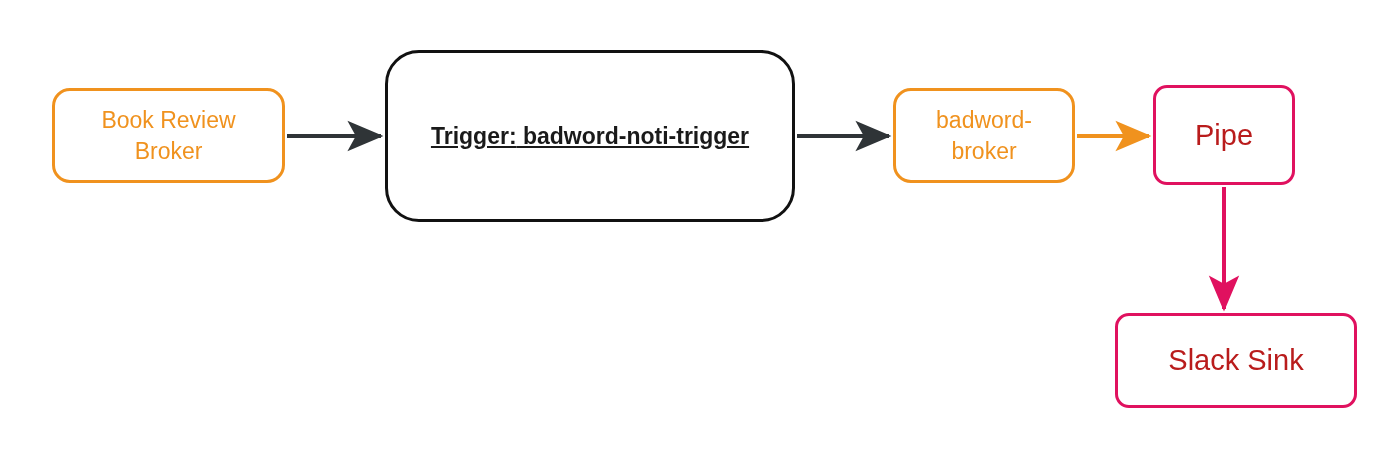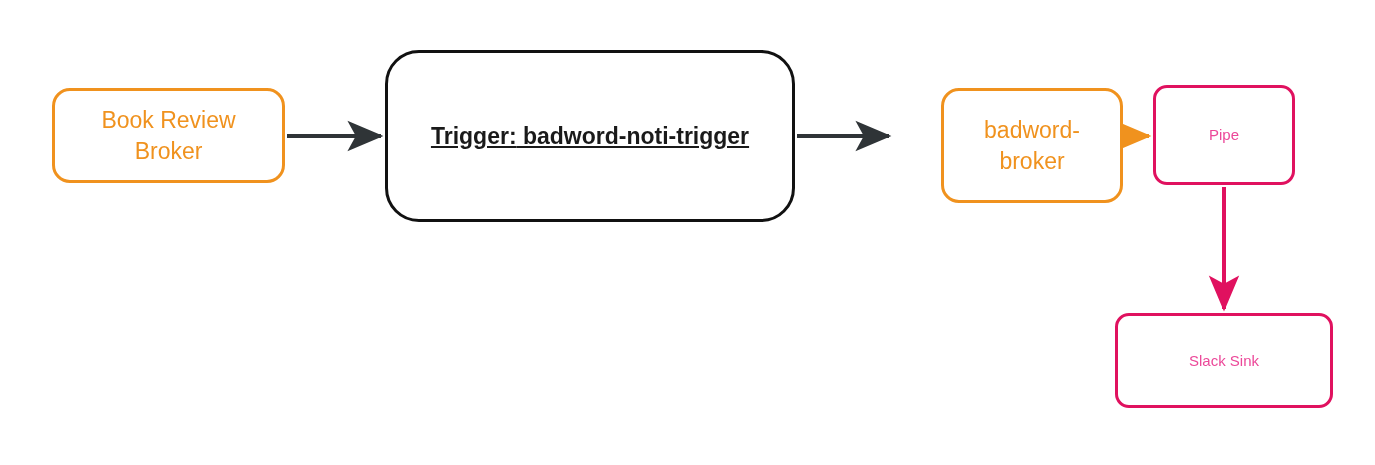--- a/index.html
+++ b/index.html
@@ -71,30 +71,30 @@
   }
   .node-trigger .kv-line.all-bold,
   .node-trigger .kv-line.all-bold .v {
     font-weight: bold;
   }
 
   
   .node-crimson {
     border: 3.5px solid #E0115F;
     border-radius: 14px;
-    color: #ec4899;
-    font-size: 15px;
+    color: #b91c1c;
+    font-size: 29px;
   }
 
   
   #node-book-review-broker { left: 52px;   top: 88px;  width: 233px; height: 95px; }
   #node-trigger            { left: 385px;  top: 50px;  width: 410px; height: 172px; }
-  #node-badword-broker     { left: 893px;  top: 88px;  width: 182px; height: 115px; margin-left: 48px; }
+  #node-badword-broker     { left: 893px;  top: 88px;  width: 182px; height: 95px; }
   #node-pipe               { left: 1153px; top: 85px;  width: 142px; height: 100px; }
-  #node-slack-sink         { left: 1115px; top: 313px; width: 218px; height: 95px; }
+  #node-slack-sink         { left: 1115px; top: 313px; width: 242px; height: 95px; }
 </style>
 </head>
 <body>
 
 <div id="diagram-canvas">
 
   <svg id="edge-layer" width="1375" height="465" viewBox="0 0 1375 465" xmlns="http://www.w3.org/2000/svg">
     <defs>
       <marker id="arrow-dark" markerWidth="10" markerHeight="10" refX="8.4" refY="4" orient="auto" markerUnits="strokeWidth">
         <path d="M0,0.2 L9,4 L0,7.8 L2.1,4 Z" fill="#2f3437"></path>

